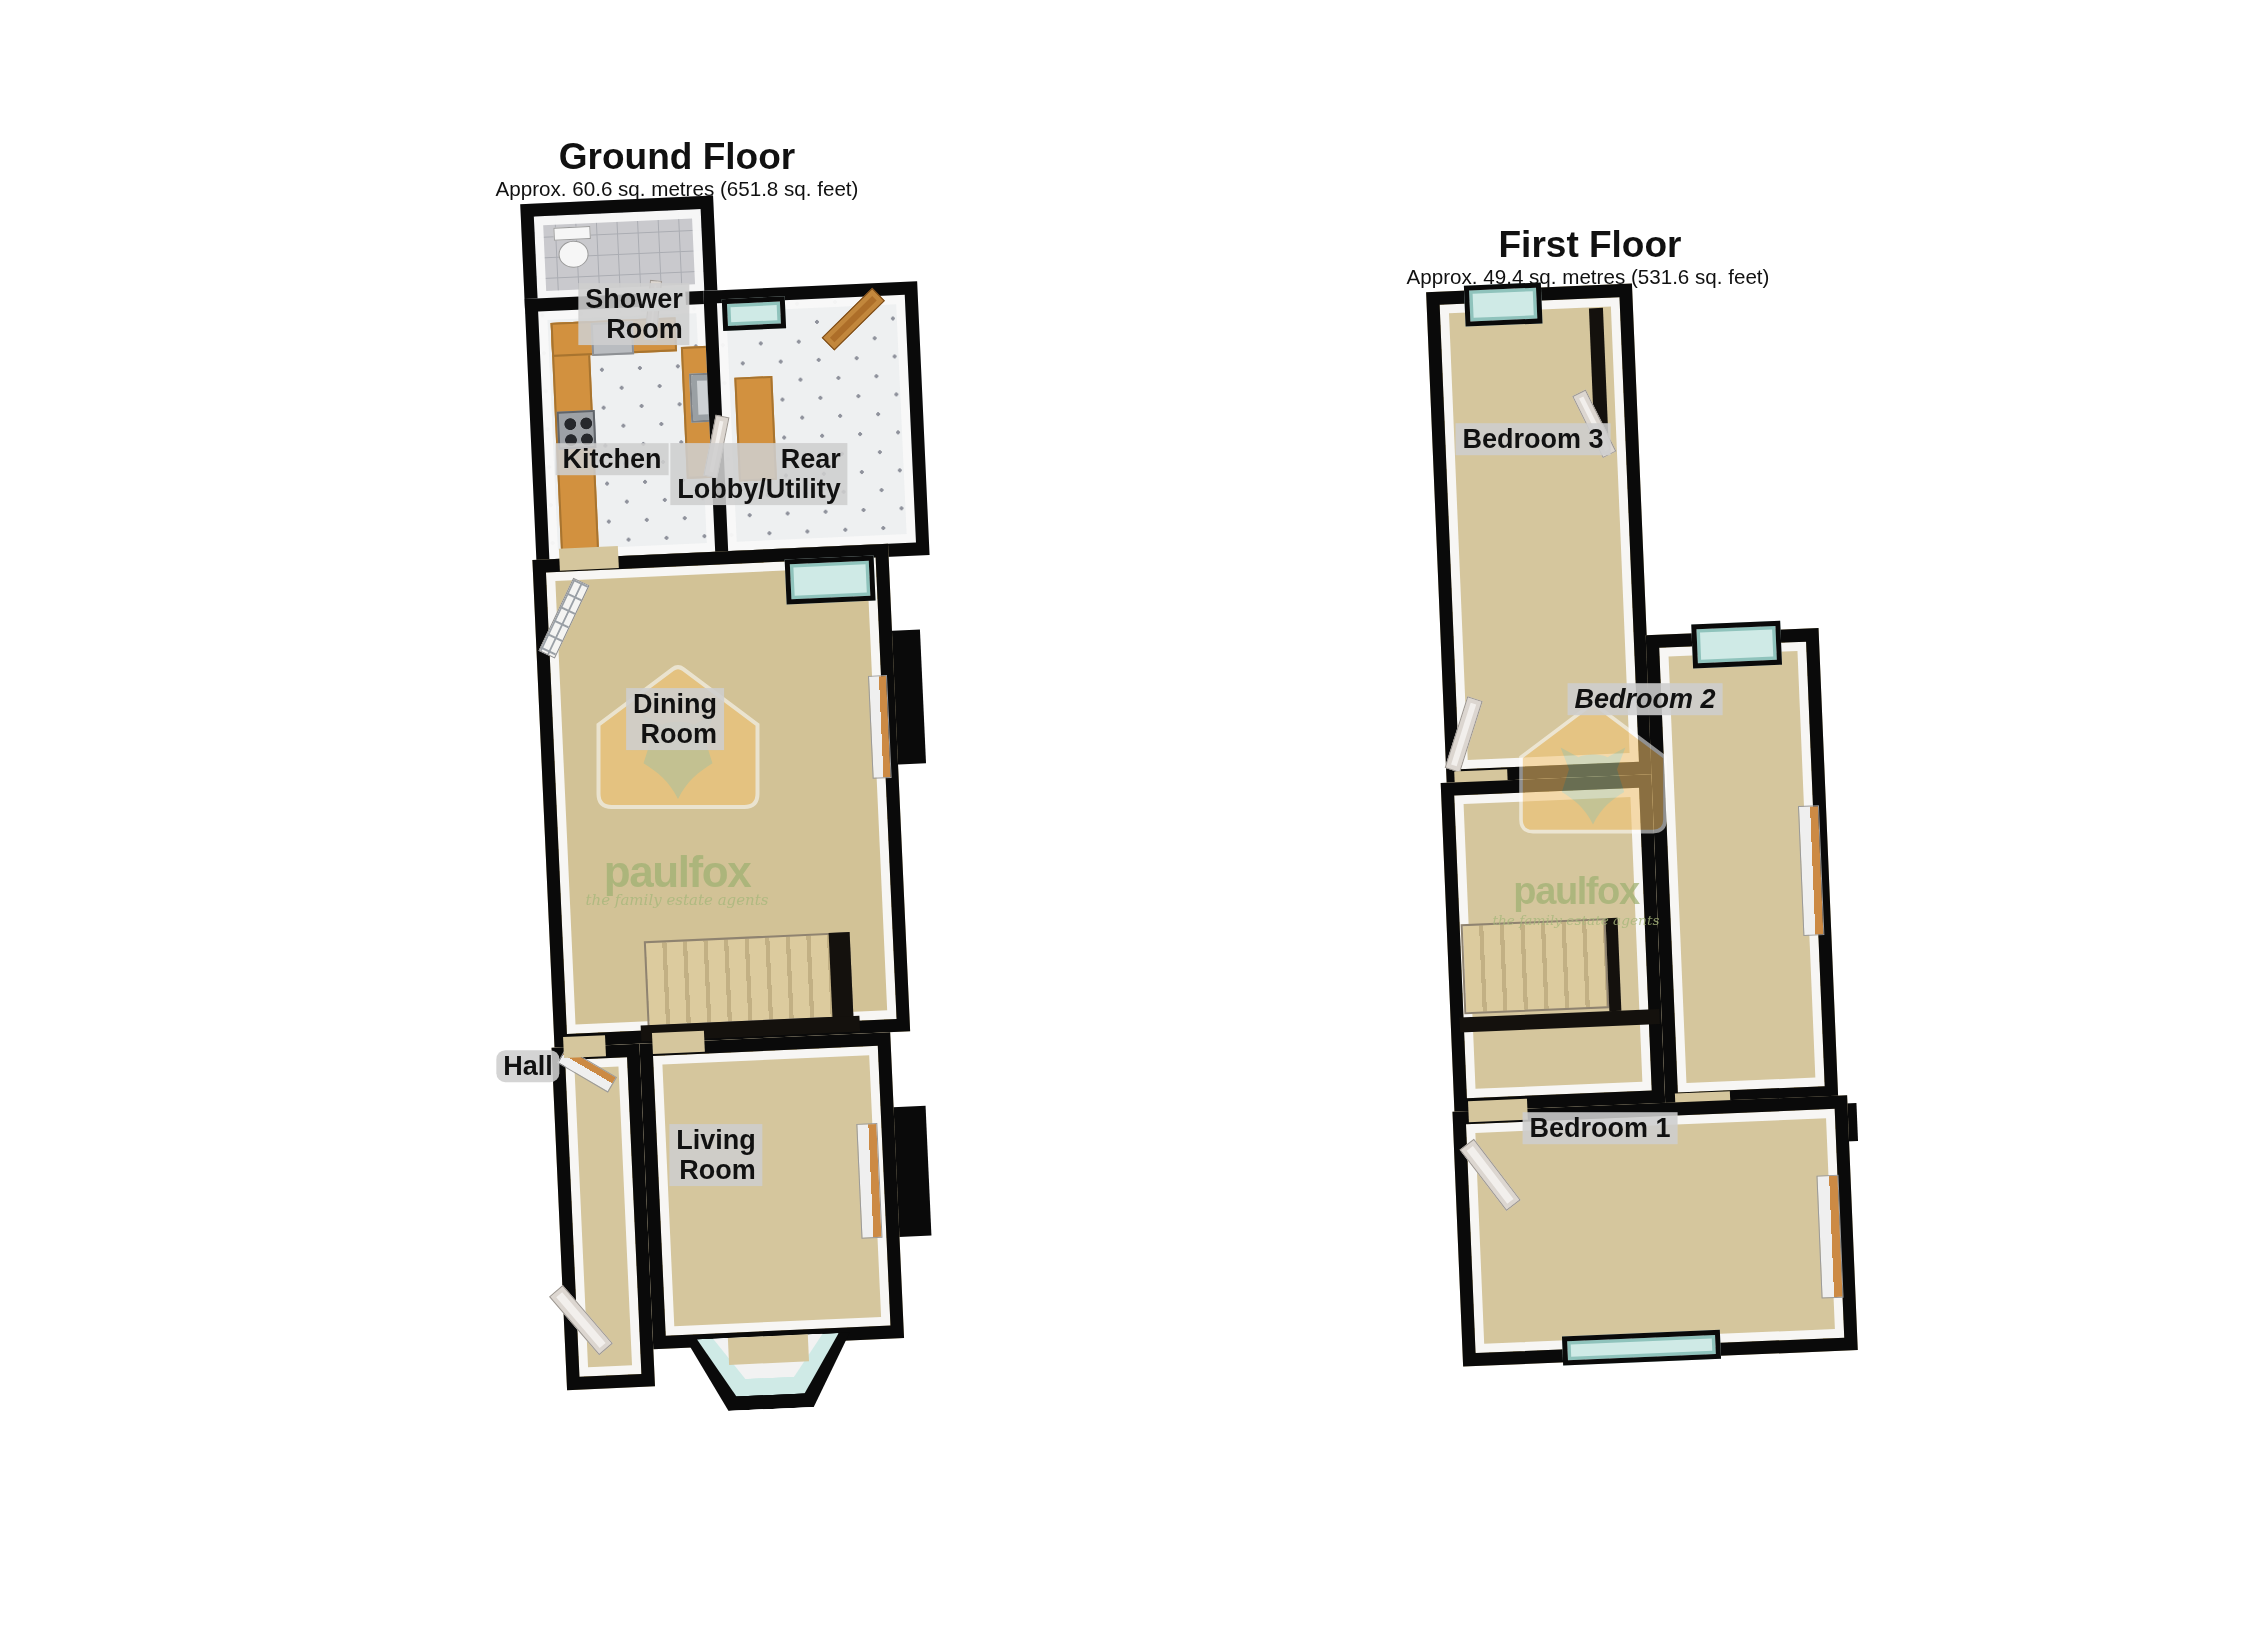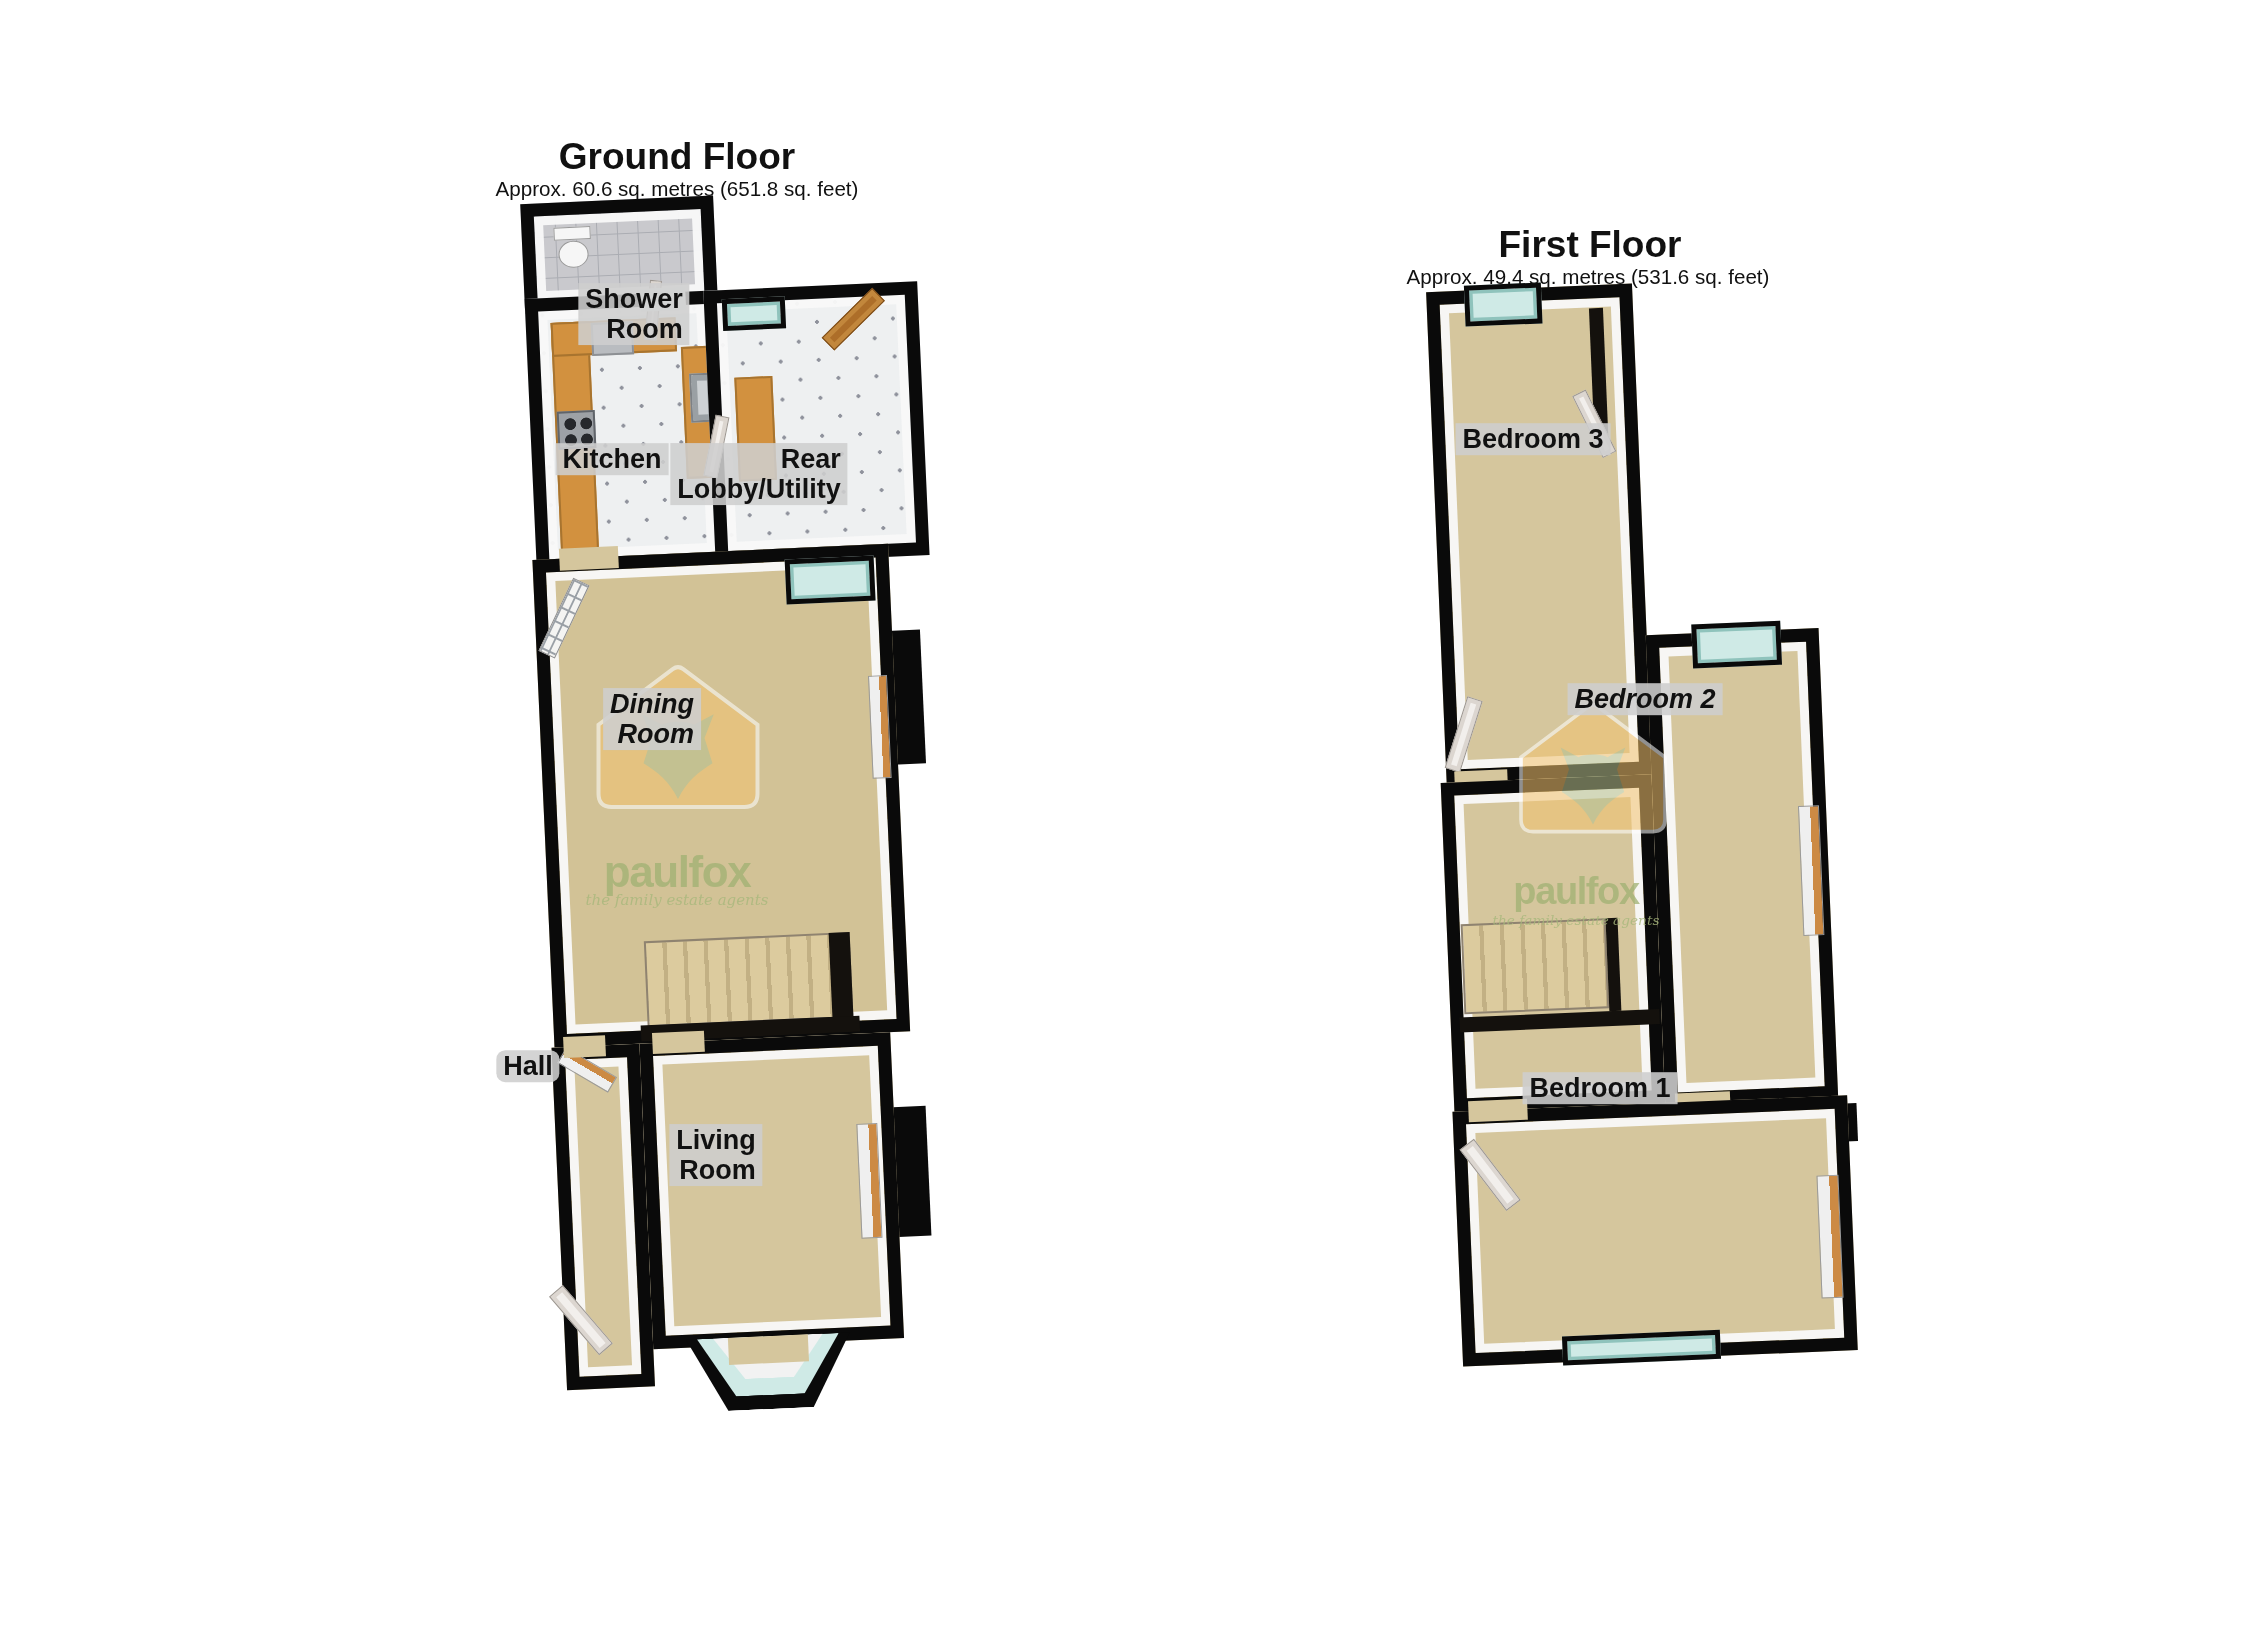--- a/index.html
+++ b/index.html
@@ -188,24 +188,24 @@
   <div class="overlay floor-title" style="left:677px;top:157px;">Ground Floor</div>
   <div class="overlay floor-subtitle" style="left:677px;top:189px;">Approx. 60.6 sq. metres (651.8 sq. feet)</div>
   <div class="overlay floor-title" style="left:1590px;top:245px;">First Floor</div>
   <div class="overlay floor-subtitle" style="left:1588px;top:277px;">Approx. 49.4 sq. metres (531.6 sq. feet)</div>
 
   <div class="overlay room-label" style="left:634px;top:314px;">Shower
 Room</div>
   <div class="overlay room-label" style="left:612px;top:459px;">Kitchen</div>
   <div class="overlay room-label" style="left:759px;top:474px;">Rear
 Lobby/Utility</div>
-  <div class="overlay room-label" style="left:652px;top:719px;font-style:italic;">Dining
+  <div class="overlay room-label" style="left:675px;top:719px;">Dining
 Room</div>
   <div class="overlay room-label" style="left:528px;top:1066px;border-radius:9px;">Hall</div>
   <div class="overlay room-label" style="left:716px;top:1155px;">Living
 Room</div>
   <div class="overlay room-label" style="left:1533px;top:439px;">Bedroom 3</div>
   <div class="overlay room-label" style="left:1645px;top:699px;font-style:italic;">Bedroom 2</div>
-  <div class="overlay room-label" style="left:1600px;top:1088px;">Bedroom 1</div>
+  <div class="overlay room-label" style="left:1600px;top:1128px;">Bedroom 1</div>
 
 
 </div>
 
 
 </body></html>

